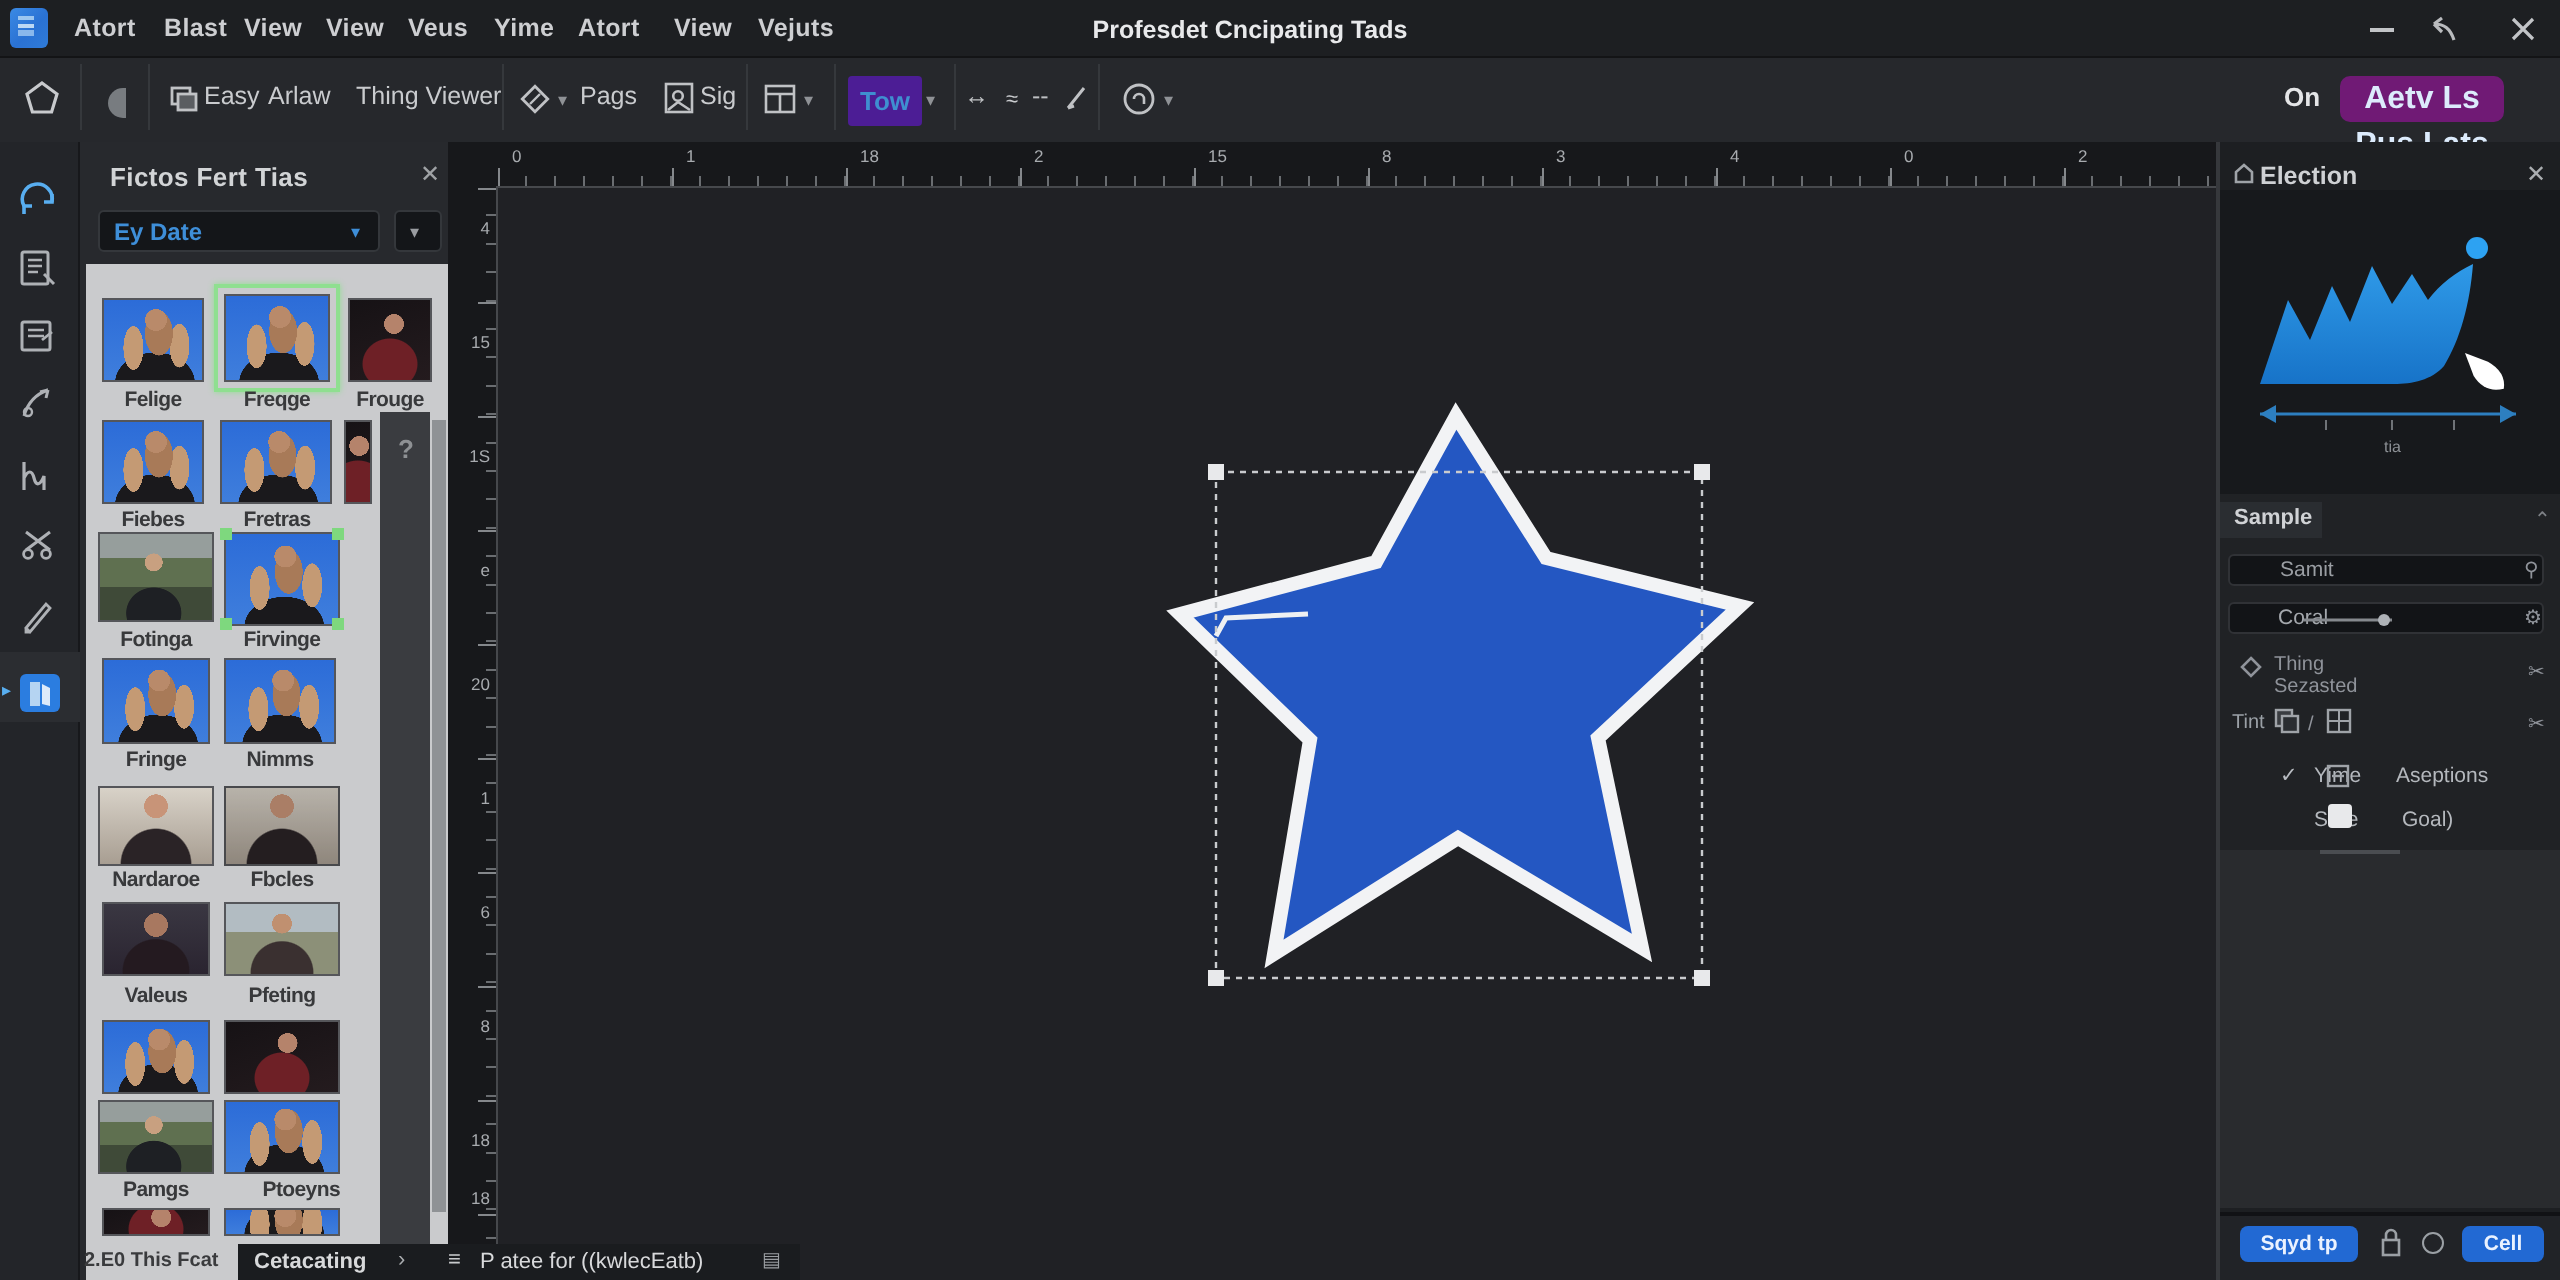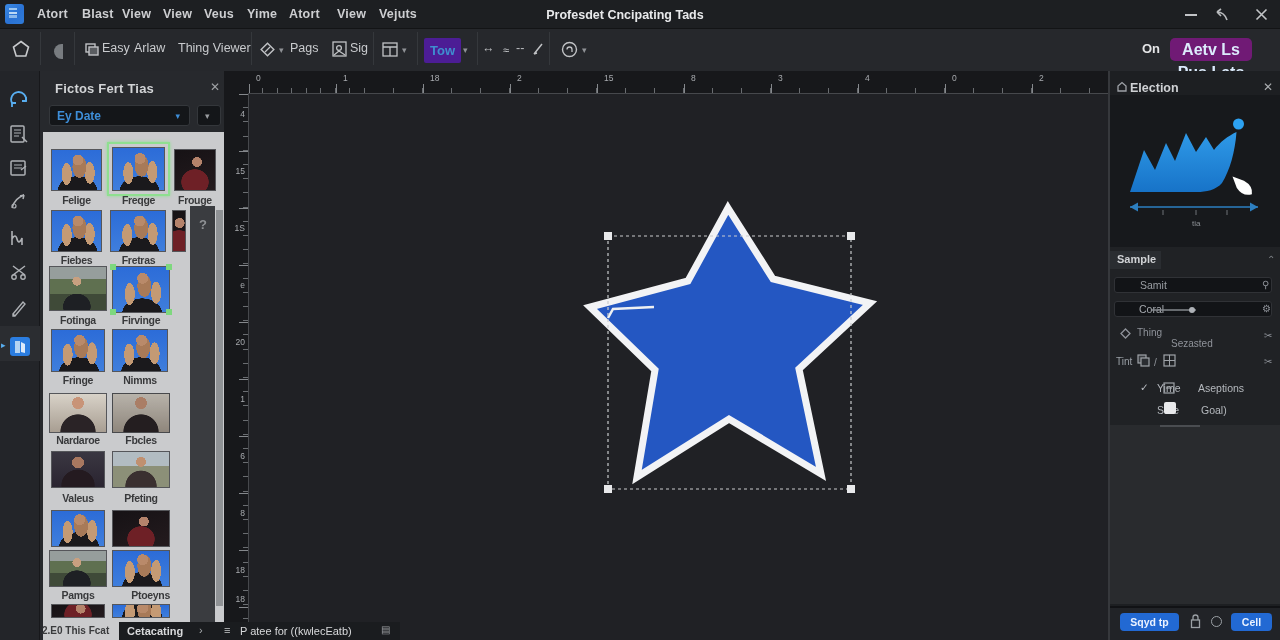--- a/index.html
+++ b/index.html
@@ -352,21 +352,21 @@
 <span class="abs rlab" style="left:1119px; top:303px;text-align:right;">Coral</span>
 <svg class="abs" style="left:1150px; top:305px;" width="52" height="10" viewBox="0 0 52 10">
   <line x1="2" y1="5" x2="46" y2="5" stroke="#85898e" stroke-width="1.6"></line>
   <circle cx="42" cy="5" r="3" fill="#aeb2b7"></circle>
 </svg>
 <span class="abs rsmall" style="left:1262px; top:303px;">⚙</span>
 <svg class="abs" style="left:1120px; top:328px;" width="11" height="11" viewBox="0 0 11 11">
   <path d="M5.5,1 L10,5.5 L5.5,10 L1,5.5 Z" fill="none" stroke="#8f939a" stroke-width="1.3"></path>
 </svg>
 <span class="abs rsmall" style="left:1137px; top:327px;">Thing</span>
-<span class="abs rsmall" style="left:1171px; top:338px;">Sezasted</span>
+<span class="abs rsmall" style="left:1137px; top:338px;">Sezasted</span>
 <span class="abs rsmall" style="left:1264px; top:330px;">✂</span>
 <span class="abs rsmall" style="left:1116px; top:356px; color:#9aa0a6;">Tint</span>
 <svg class="abs" style="left:1137px; top:354px;" width="13" height="13" viewBox="0 0 13 13">
   <rect x="1" y="1" width="8" height="8" fill="#3a3d41" stroke="#9fa3a8" stroke-width="1.2"></rect>
   <rect x="4" y="4" width="8" height="8" fill="#2a2d31" stroke="#9fa3a8" stroke-width="1.2"></rect>
 </svg>
 <span class="abs rsmall" style="left:1154px; top:357px;">/</span>
 <svg class="abs" style="left:1163px; top:354px;" width="13" height="13" viewBox="0 0 13 13">
   <rect x="1" y="1" width="11" height="11" fill="none" stroke="#9fa3a8" stroke-width="1.2"></rect>
   <path d="M1,6.5 L12,6.5 M6.5,1 L6.5,12" stroke="#9fa3a8" stroke-width="1"></path>

